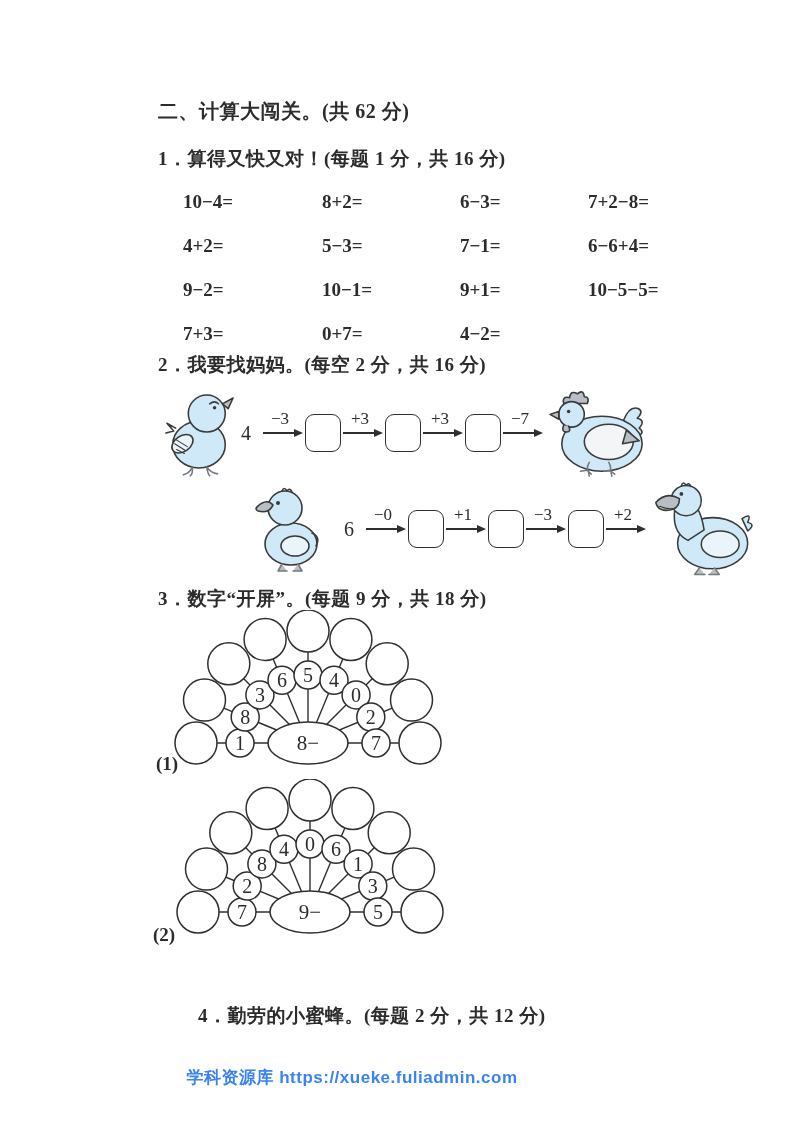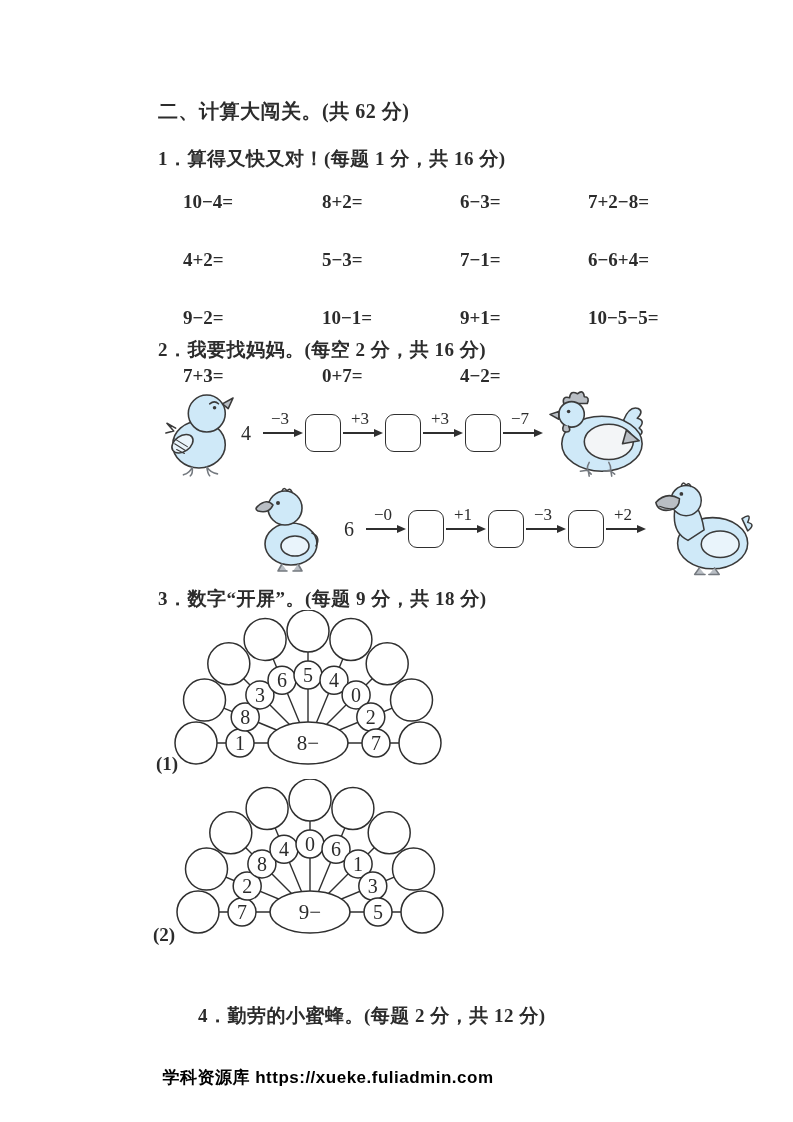--- a/index.html
+++ b/index.html
@@ -4,49 +4,49 @@
 <style>
   html,body{margin:0;padding:0;}
   body{
     width:793px;height:1122px;background:#ffffff;position:relative;overflow:hidden;
     font-family:"Liberation Serif","DejaVu Serif",serif;color:#2c2c2c;
   }
   .abs{position:absolute;font-weight:bold;}
   .section-title{left:158px;top:98px;font-size:20px;letter-spacing:0.5px;}
   .q-title{font-size:19px;letter-spacing:0.5px;}
   #q1-title{left:158px;top:146px;}
-  #q2-title{left:158px;top:337px;}
+  #q2-title{left:158px;top:352px;}
   #q3-title{left:158px;top:586px;}
   #q4-title{left:158px;top:1003px;margin-left:40px;}
   .eq-grid{
     left:183px;top:191px;display:grid;
     grid-template-columns:139px 138px 128px 175px;
-    row-gap:36px;font-size:19px;line-height:22px;
+    row-gap:22px;font-size:19px;line-height:22px;
   }
   .chain{position:absolute;display:flex;align-items:center;}
   #chain1{left:163px;top:386px;}
   #chain2{left:252px;top:479px;}
   .start-num{font-size:20px;margin:0 12px 0 6px;}
   #chain2 .start-num{margin-left:20px;}
   .arrow{position:relative;display:flex;align-items:center;width:40px;height:44px;flex:0 0 40px;}
   .arrow .shaft{flex:1;height:1.6px;background:#2f2f2f;}
   .arrow .head{width:0;height:0;border-left:9px solid #2f2f2f;border-top:4.5px solid transparent;border-bottom:4.5px solid transparent;}
   .arrow .op{position:absolute;top:-2px;left:-4px;right:2px;text-align:center;font-size:17px;}
   .abox{width:34px;height:36px;border:1.7px solid #2f2f2f;border-radius:9px;background:#fff;margin:0 2px;flex:0 0 auto;}
   .arrow.last{margin-right:6px;}
   .bird{display:block;flex:0 0 auto;}
   .fan-svg{position:absolute;}
   #fan1{left:148px;top:610px;}
   #fan2{left:150px;top:779px;}
   .fan-label{font-size:19px;}
   #fan1-label{left:156px;top:753px;}
   #fan2-label{left:153px;top:924px;}
   .fan-svg text{font-family:"Liberation Serif","DejaVu Serif",serif;fill:#2c2c2c;}
-  .footer{left:0;top:1066px;width:656px;text-align:center;font-size:17px;color:#000000;
-    font-family:"Liberation Sans","DejaVu Sans",sans-serif;letter-spacing:0.5px;}
+  .footer{left:0;top:1066px;width:656px;text-align:center;font-size:17px;color:#3b82f6;
+    font-family:"Liberation Sans","DejaVu Sans",sans-serif;letter-spacing:0.5px;padding-left:24px;}
 </style>
 </head>
 <body>
 
 <div class="abs section-title">二、计算大闯关。(共 62 分)</div>
 
 <div class="abs q-title" id="q1-title">1．算得又快又对！(每题 1 分，共 16 分)</div>
 
 <div class="abs eq-grid">
   <div class="eq">10−4=</div>

